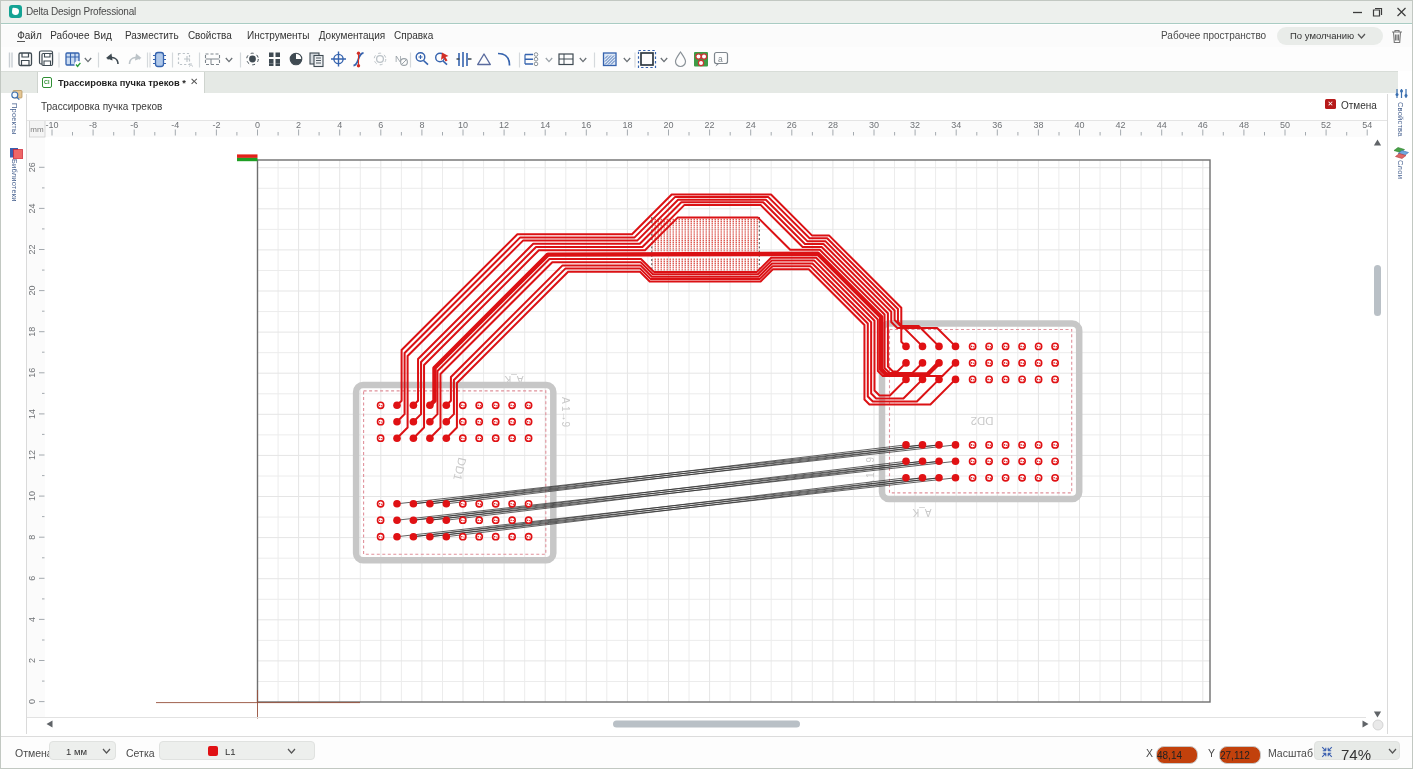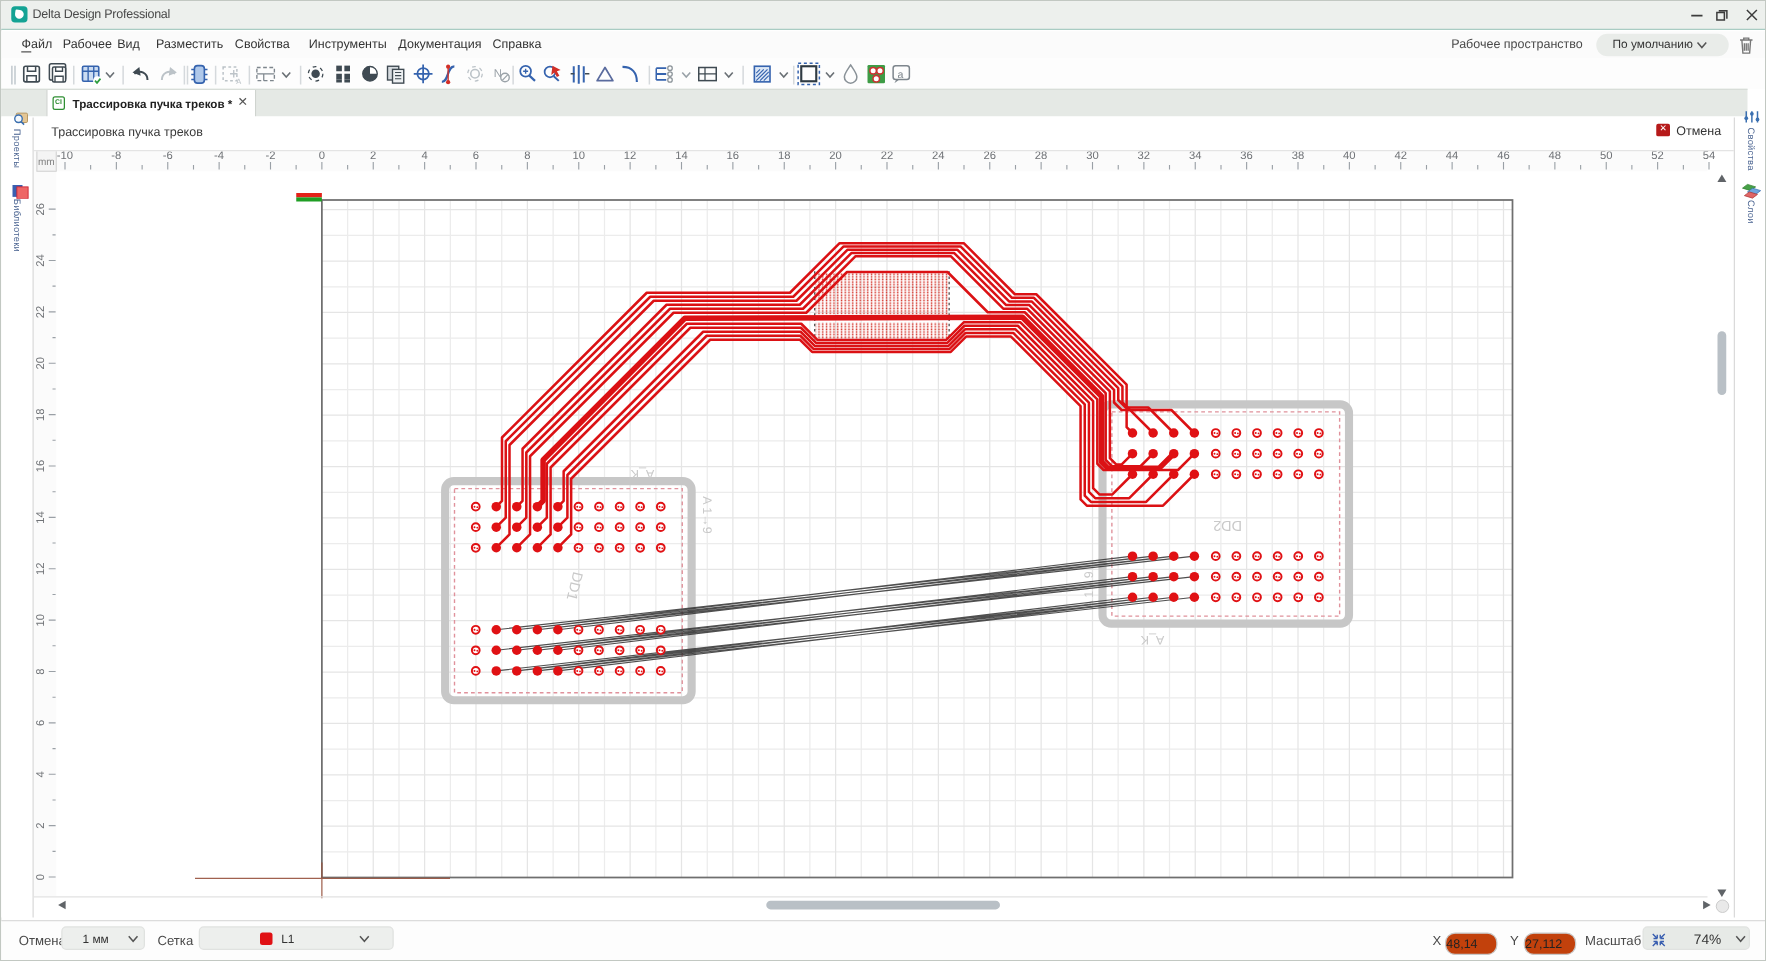--- a/index.html
+++ b/index.html
@@ -591,17 +591,17 @@
     </span>
  <span class="lb" style="left:1145px">X</span>
  <span class="wbox" style="left:1155px;width:42px;line-height:17px">48,14</span>
  <span class="lb" style="left:1207px">Y</span>
  <span class="wbox" style="left:1218px;width:42px;line-height:17px">27,112</span>
  <span class="lb" style="left:1267px">Масштаб</span>
  <span class="pill" style="left:1313px;width:86px;background:#E7EAE7">
       <svg class="ic" style="left:6px;top:3.5px" width="12" height="12">
         <path d="M4.8 4.8L1.2 1.2M4.8 4.8H1.8M4.8 4.8V1.8M7.2 4.8l3.6-3.6M7.2 4.8h3M7.2 4.8v-3M4.8 7.2L1.2 10.8M4.8 7.2H1.8M4.8 7.2v3M7.2 7.2l3.6 3.6M7.2 7.2h3M7.2 7.2v3" stroke="#3A5FB0" stroke-width="1.1" fill="none"></path>
       </svg>
-      <span style="position:absolute;left:40px;top:4px;font-size:11px">74%</span>
+      <span style="position:absolute;left:26px;top:4px;font-size:15px">74%</span>
       <svg class="ic" style="left:73px;top:6px" width="9" height="7">
         <path d="M1 1l3.5 4L8 1" stroke="#555" fill="none" stroke-width="1.2"></path>
       </svg>
     </span>
 </div>
 </body></html>

